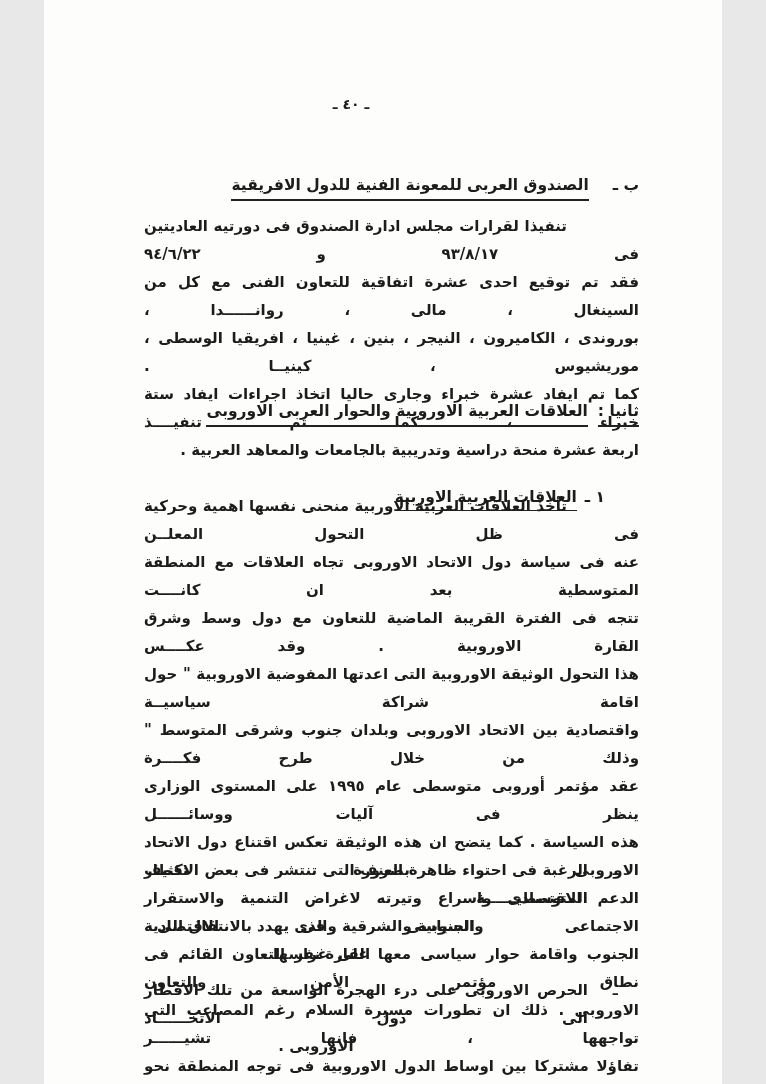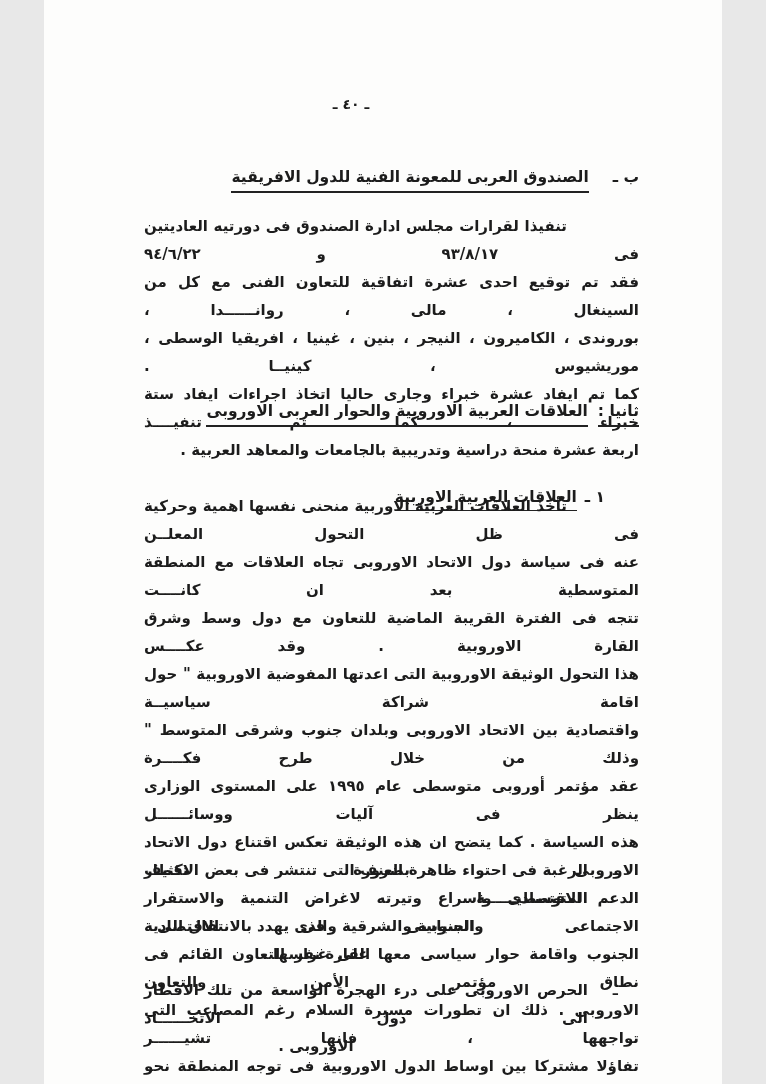--- a/index.html
+++ b/index.html
@@ -34,21 +34,21 @@
     font-weight: 600;
     letter-spacing: 2px;
     transform: translateX(-32px); 
   }
   
   .heading-row {
     font-size: 15.5px;
     font-weight: bold;
     white-space: nowrap;
   }
-  .sec-b-heading { top: 168px; }
+  .sec-b-heading { top: 176px; }
   .sec2-heading  { top: 402px; }
   .sub1-heading  { top: 452px; padding-right: 34px; margin-top: 36px; }
   .marker { display: inline-block; }
   .sec-b-heading .marker { margin-left: 24px; }
   .sec2-heading .marker { margin-left: 10px; border-bottom: 2px solid #222; padding-bottom: 5px; }
   .sub1-heading .marker { margin-left: 8px; }
   .underlined {
     display: inline-block;
     border-bottom: 2px solid #222;
     padding-bottom: 5px;

